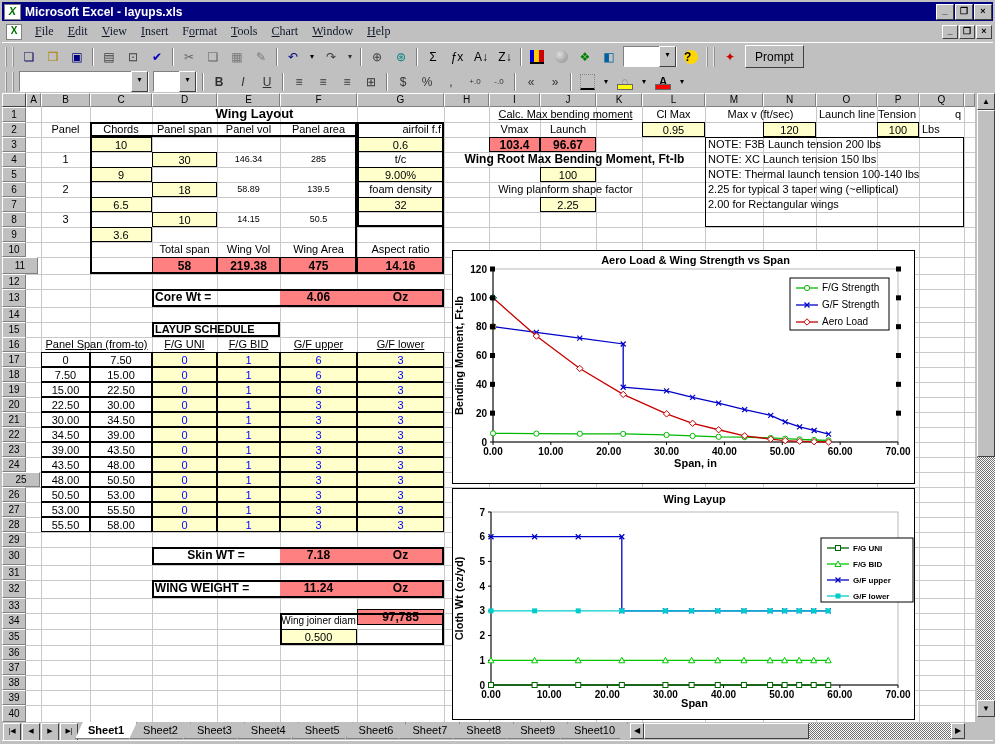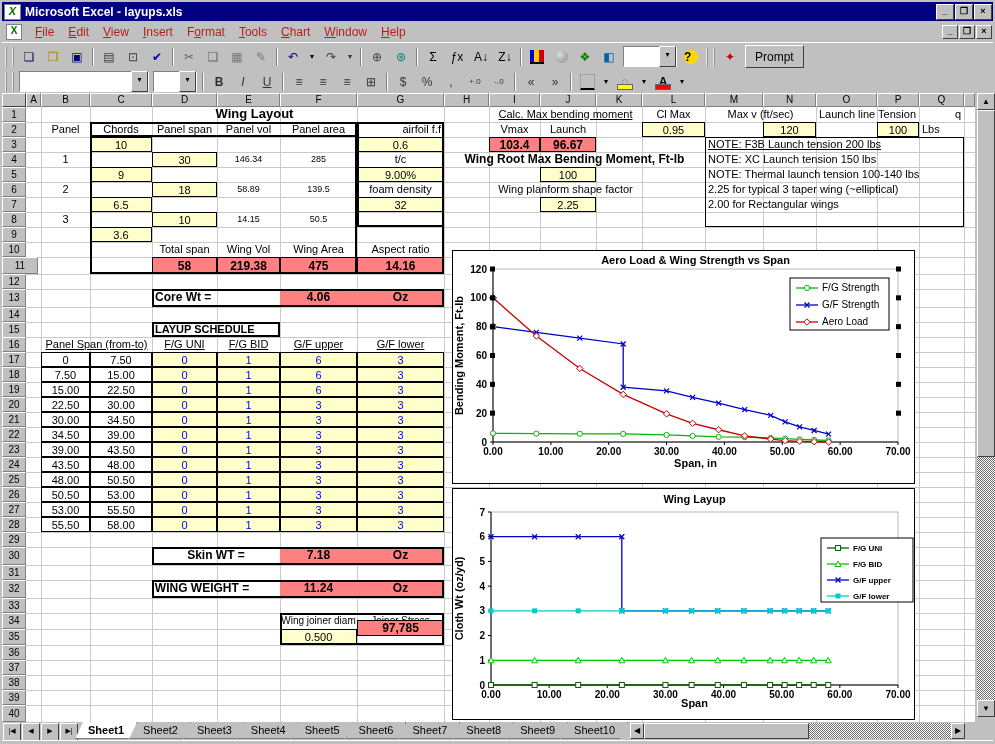--- a/index.html
+++ b/index.html
@@ -10,21 +10,21 @@
             display:flex;align-items:center;color:#fff;font-size:12px;font-weight:bold;}
   #app-icon{width:15px;height:14px;background:#fff;border:1px solid #808080;margin:0 4px 0 2px;
             color:#007000;font-weight:bold;font-style:italic;font-size:11px;line-height:13px;text-align:center;}
   .winbtns{margin-left:auto;display:flex;gap:1px;padding-right:1px;}
   .wbtn{width:16px;height:14px;background:#c0c0c0;border:1px solid;border-color:#fff #404040 #404040 #fff;
         font-size:9px;line-height:12px;text-align:center;color:#000;font-weight:bold;}
   #menubar{position:absolute;left:2px;top:21px;right:2px;height:21px;background:#c0c0c0;
            display:flex;align-items:center;font-size:12px;border-bottom:1px solid #fff;}
   #wb-icon{width:14px;height:14px;background:#fff;border:1px solid #808080;margin:0 6px 0 4px;
            color:#007000;font-weight:bold;font-size:10px;line-height:12px;text-align:center;}
-  .menu-item{padding:2px 7px;color:#b91c1c;}
+  .menu-item{padding:2px 7px;color:#0f172a;font-family:Liberation Serif, serif;}
   .menu-item u{text-decoration:underline;}
   #menubar .winbtns .wbtn{width:14px;height:12px;line-height:10px;}
   
   .toolbar{position:absolute;left:2px;right:2px;background:#c0c0c0;display:flex;align-items:center;}
   #tb-standard{top:43px;height:27px;border-bottom:1px solid #808080;}
   #tb-format{top:70px;height:23px;border-bottom:1px solid #808080;}
   .grip{width:5px;height:20px;margin:0 3px;border-left:2px ridge #e6e6e6;border-right:2px ridge #e6e6e6;}
   .tbtn{width:22px;height:20px;margin:0 1px;display:flex;align-items:center;justify-content:center;
         font-size:12px;background:#c0c0c0;position:relative;}
   .tbtn.narrow{width:12px;font-size:8px;}
@@ -364,21 +364,21 @@
         <div class="cell " style="left: 487px; top: 29px; width: 51px; height: 15px; line-height: 14px;">Vmax</div>
         <div class="cell " style="left: 538px; top: 29px; width: 56px; height: 15px; line-height: 14px;">Launch</div>
         <div class="cell y bd" style="left: 640px; top: 29px; width: 63px; height: 15px; line-height: 14px;">0.95</div>
         <div class="cell y bd" style="left: 761px; top: 29px; width: 53px; height: 15px; line-height: 14px;">120</div>
         <div class="cell y bd" style="left: 875px; top: 29px; width: 42px; height: 15px; line-height: 14px;">100</div>
         <div class="cell l" style="left: 917px; top: 29px; width: 45px; height: 15px; line-height: 14px;">Lbs</div>
         <div class="cell y bd" style="left: 88px; top: 44px; width: 62px; height: 15px; line-height: 14px;">10</div>
         <div class="cell y bd" style="left: 355px; top: 44px; width: 87px; height: 15px; line-height: 14px;">0.6</div>
         <div class="cell r bd b lg" style="left: 487px; top: 44px; width: 51px; height: 15px; line-height: 14px;">103.4</div>
         <div class="cell r bd b lg" style="left: 538px; top: 44px; width: 56px; height: 15px; line-height: 14px;">96.67</div>
-        <div class="cell l" style="left: 703px; top: 44px; width: 245px; height: 15px; line-height: 14px; text-decoration: underline;">NOTE: F3B Launch tension 200 lbs</div>
+        <div class="cell l" style="left: 703px; top: 44px; width: 245px; height: 15px; line-height: 14px;">NOTE: F3B Launch tension 200 lbs</div>
         <div class="cell " style="left: 39px; top: 59px; width: 49px; height: 15px; line-height: 14px;">1</div>
         <div class="cell y bd" style="left: 150px; top: 59px; width: 65px; height: 15px; line-height: 14px;">30</div>
         <div class="cell sm" style="left: 215px; top: 59px; width: 63px; height: 15px; line-height: 14px;">146.34</div>
         <div class="cell sm" style="left: 278px; top: 59px; width: 77px; height: 15px; line-height: 14px;">285</div>
         <div class="cell " style="left: 355px; top: 59px; width: 87px; height: 15px; line-height: 14px;">t/c</div>
         <div class="cell b lg" style="left: 442px; top: 59px; width: 261px; height: 15px; line-height: 14px;">Wing Root Max Bending Moment, Ft-lb</div>
         <div class="cell l" style="left: 703px; top: 59px; width: 259px; height: 15px; line-height: 14px;">NOTE: XC Launch tension 150 lbs</div>
         <div class="cell y bd" style="left: 88px; top: 74px; width: 62px; height: 15px; line-height: 14px;">9</div>
         <div class="cell y bd" style="left: 355px; top: 74px; width: 87px; height: 15px; line-height: 14px;">9.00%</div>
         <div class="cell y bd" style="left: 538px; top: 74px; width: 56px; height: 15px; line-height: 14px;">100</div>
@@ -490,21 +490,21 @@
         <div class="cell y bd blue" style="left: 355px; top: 424px; width: 87px; height: 15px; line-height: 14px;">3</div>
         <div class="cell b lg" style="left: 150px; top: 454px; width: 128px; height: 18px; line-height: 17px;">Skin WT =</div>
         <div class="cell r b lg" style="left: 278px; top: 454px; width: 77px; height: 18px; line-height: 17px;">7.18</div>
         <div class="cell r b lg" style="left: 355px; top: 454px; width: 87px; height: 18px; line-height: 17px;">Oz</div>
         <div class="cell b lg" style="left: 138px; top: 487px; width: 124px; height: 18px; line-height: 17px;">WING WEIGHT =</div>
         <div class="cell r b lg" style="left: 278px; top: 487px; width: 77px; height: 18px; line-height: 17px;">11.24</div>
         <div class="cell r b lg" style="left: 355px; top: 487px; width: 87px; height: 18px; line-height: 17px;">Oz</div>
         <div class="cell s10" style="left: 278px; top: 520px; width: 77px; height: 16px; line-height: 15px;">Wing joiner diam</div>
         <div class="cell s10" style="left: 355px; top: 520px; width: 87px; height: 16px; line-height: 15px;">Joiner Stress</div>
         <div class="cell y bd" style="left: 278px; top: 536px; width: 77px; height: 16px; line-height: 15px;">0.500</div>
-        <div class="cell r bd b lg" style="left: 355px; top: 527px; width: 87px; height: 16px; line-height: 15px;">97,785</div>
+        <div class="cell r bd b lg" style="left: 355px; top: 516px; width: 87px; height: 16px; line-height: 15px;">97,785</div>
         <div class="box" style="left: 88px; top: 29px; width: 354px; height: 152px;"></div>
         <div class="box" style="left: 88px; top: 29px; width: 267px; height: 15px;"></div>
         <div class="box" style="left: 88px; top: 29px; width: 267px; height: 152px;"></div>
         <div class="box" style="left: 355px; top: 29px; width: 87px; height: 105px;"></div>
         <div class="box" style="left: 150px; top: 196px; width: 292px; height: 18px;"></div>
         <div class="box" style="left: 150px; top: 229px; width: 128px; height: 15px;"></div>
         <div class="box" style="left: 150px; top: 454px; width: 292px; height: 18px;"></div>
         <div class="box" style="left: 150px; top: 487px; width: 292px; height: 18px;"></div>
         <div class="box" style="left: 278px; top: 520px; width: 164px; height: 32px;"></div>
         <div class="box thin" style="left: 703px; top: 44px; width: 259px; height: 90px;"></div>
@@ -793,21 +793,21 @@
         <div class="rowhdr" style="left: 0px; top: 229px; width: 24px; height: 27px; line-height: 13px;">15</div>
         <div class="rowhdr" style="left: 0px; top: 244px; width: 24px; height: 15px; line-height: 13px;">16</div>
         <div class="rowhdr" style="left: 0px; top: 259px; width: 24px; height: 15px; line-height: 13px;">17</div>
         <div class="rowhdr" style="left: 0px; top: 274px; width: 24px; height: 15px; line-height: 13px;">18</div>
         <div class="rowhdr" style="left: 0px; top: 289px; width: 24px; height: 15px; line-height: 13px;">19</div>
         <div class="rowhdr" style="left: 0px; top: 304px; width: 24px; height: 15px; line-height: 13px;">20</div>
         <div class="rowhdr" style="left: 0px; top: 319px; width: 24px; height: 15px; line-height: 13px;">21</div>
         <div class="rowhdr" style="left: 0px; top: 334px; width: 24px; height: 15px; line-height: 13px;">22</div>
         <div class="rowhdr" style="left: 0px; top: 349px; width: 24px; height: 15px; line-height: 13px;">23</div>
         <div class="rowhdr" style="left: 0px; top: 364px; width: 24px; height: 15px; line-height: 13px;">24</div>
-        <div class="rowhdr" style="left: 0px; top: 379px; width: 24px; height: 15px; line-height: 13px;">25</div>
+        <div class="rowhdr" style="left: 0px; top: 379px; width: 38px; height: 15px; line-height: 13px;">25</div>
         <div class="rowhdr" style="left: 0px; top: 394px; width: 24px; height: 15px; line-height: 13px;">26</div>
         <div class="rowhdr" style="left: 0px; top: 409px; width: 24px; height: 15px; line-height: 13px;">27</div>
         <div class="rowhdr" style="left: 0px; top: 424px; width: 24px; height: 15px; line-height: 13px;">28</div>
         <div class="rowhdr" style="left: 0px; top: 439px; width: 24px; height: 15px; line-height: 13px;">29</div>
         <div class="rowhdr" style="left: 0px; top: 454px; width: 24px; height: 18px; line-height: 16px;">30</div>
         <div class="rowhdr" style="left: 0px; top: 472px; width: 24px; height: 15px; line-height: 13px;">31</div>
         <div class="rowhdr" style="left: 0px; top: 487px; width: 24px; height: 18px; line-height: 16px;">32</div>
         <div class="rowhdr" style="left: 0px; top: 505px; width: 24px; height: 15px; line-height: 13px;">33</div>
         <div class="rowhdr" style="left: 0px; top: 520px; width: 24px; height: 16px; line-height: 14px;">34</div>
         <div class="rowhdr" style="left: 0px; top: 536px; width: 24px; height: 16px; line-height: 14px;">35</div>

